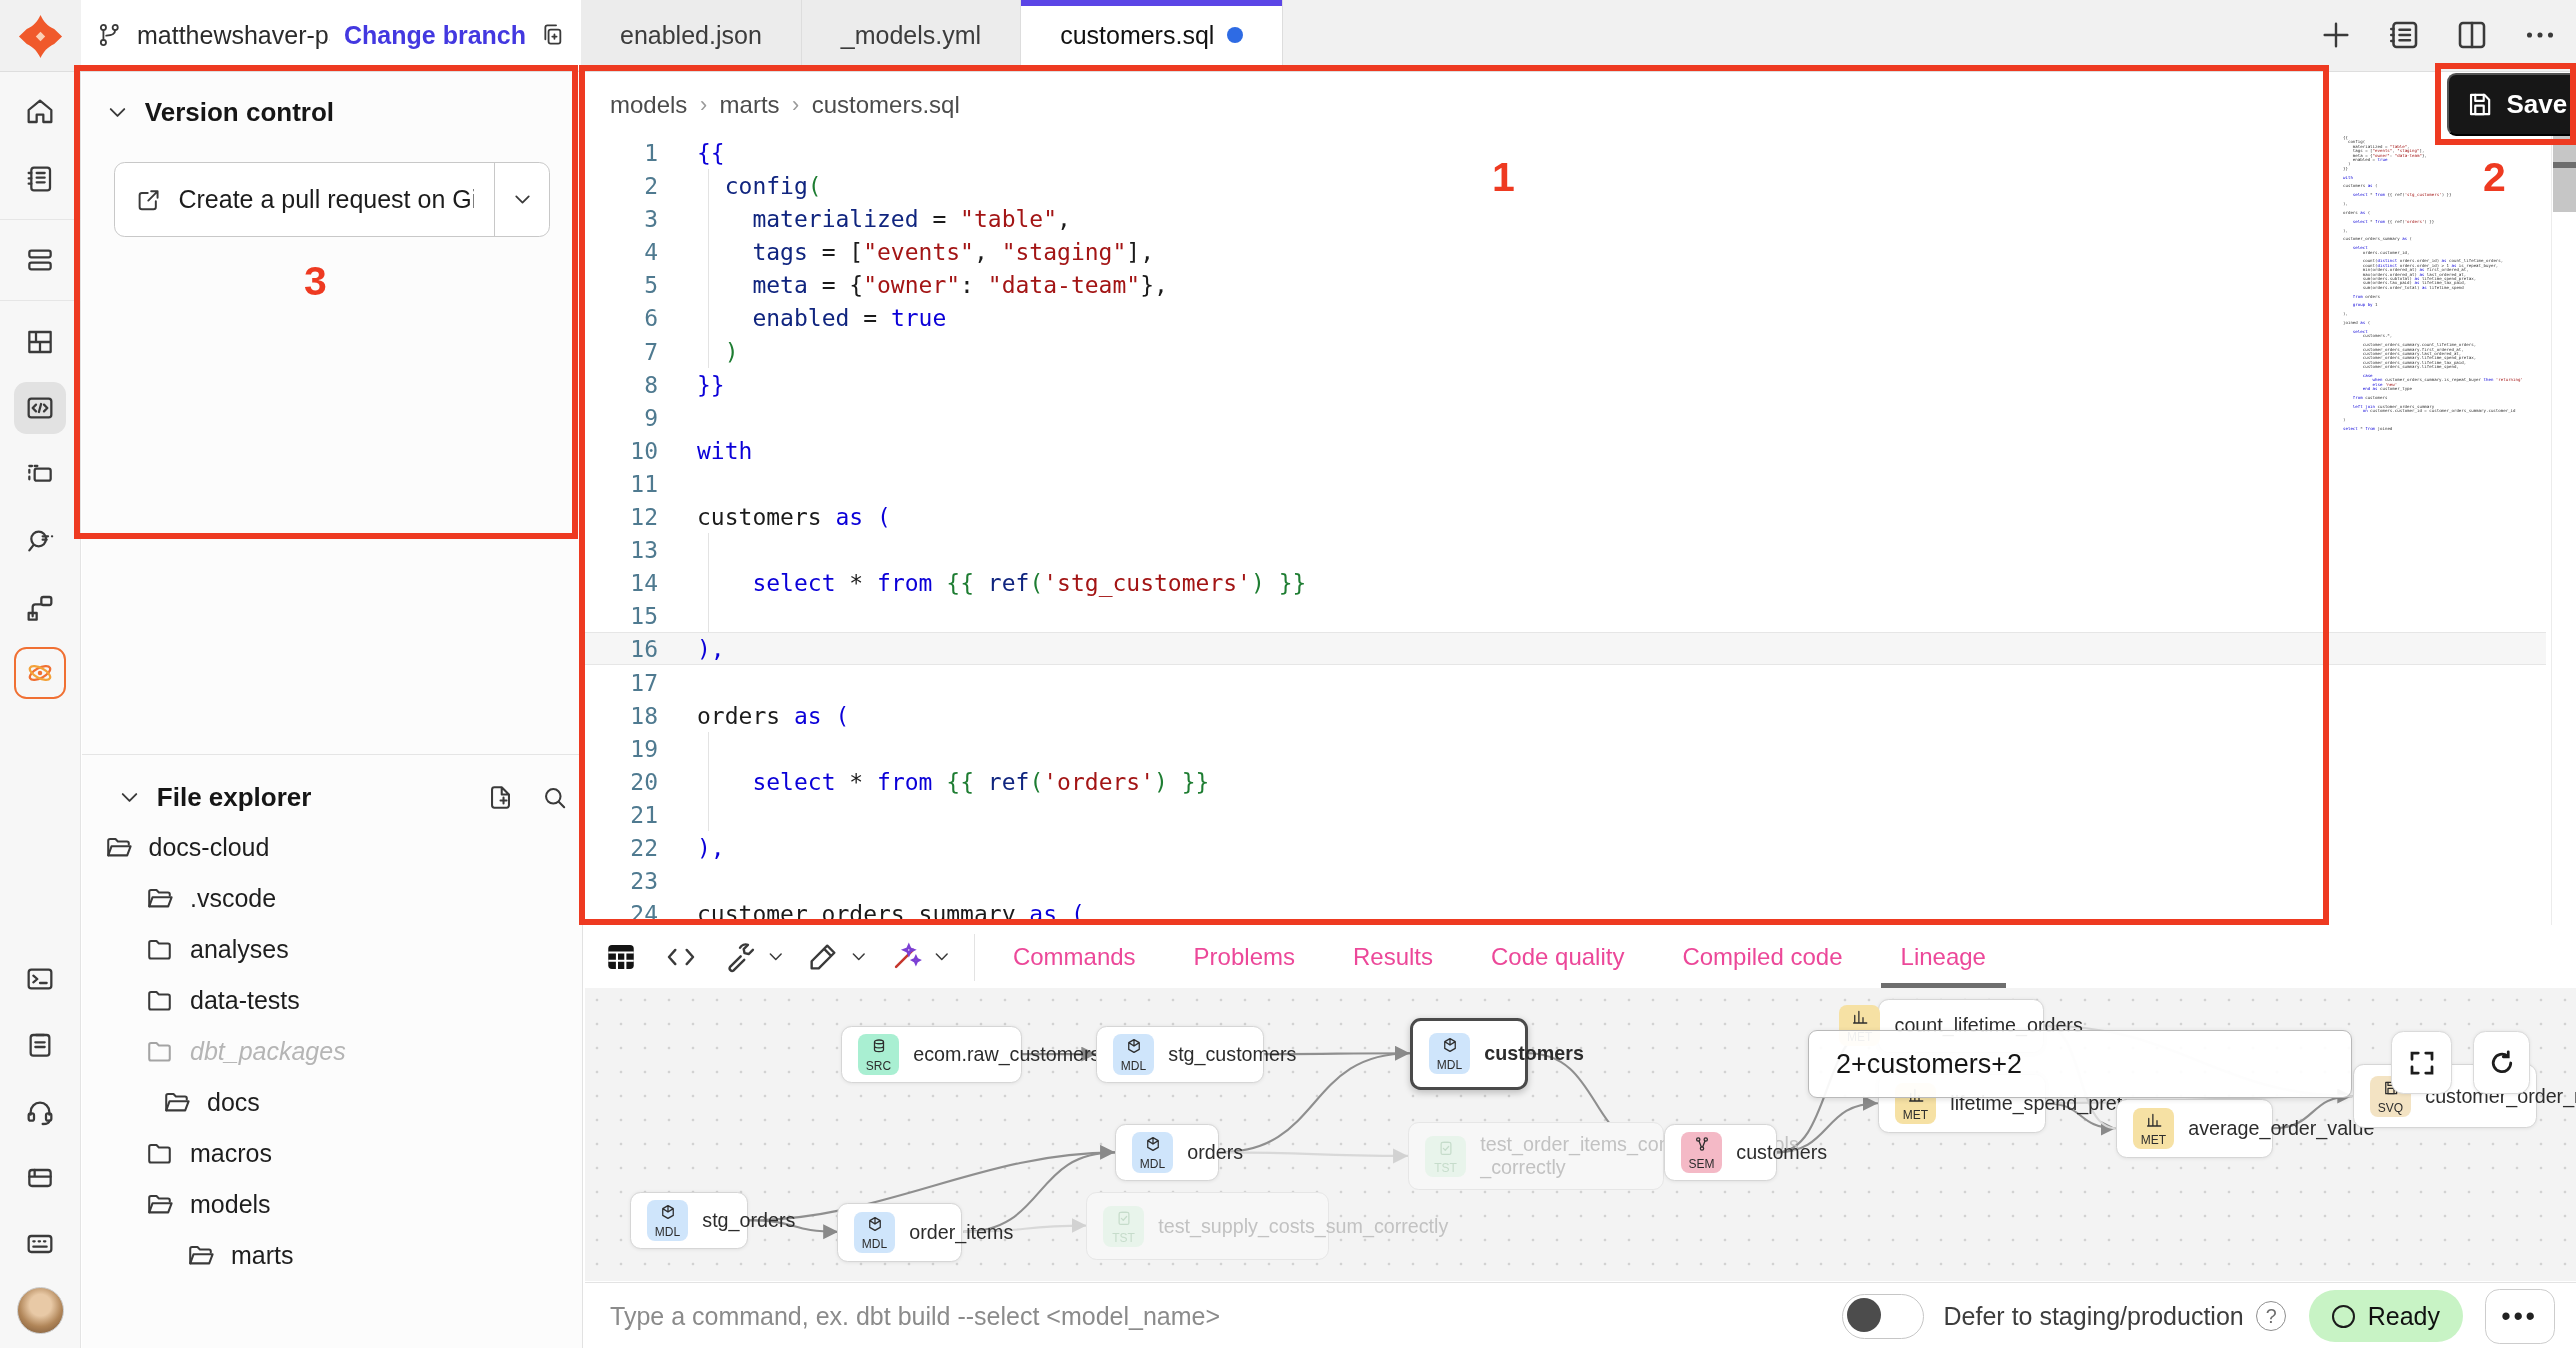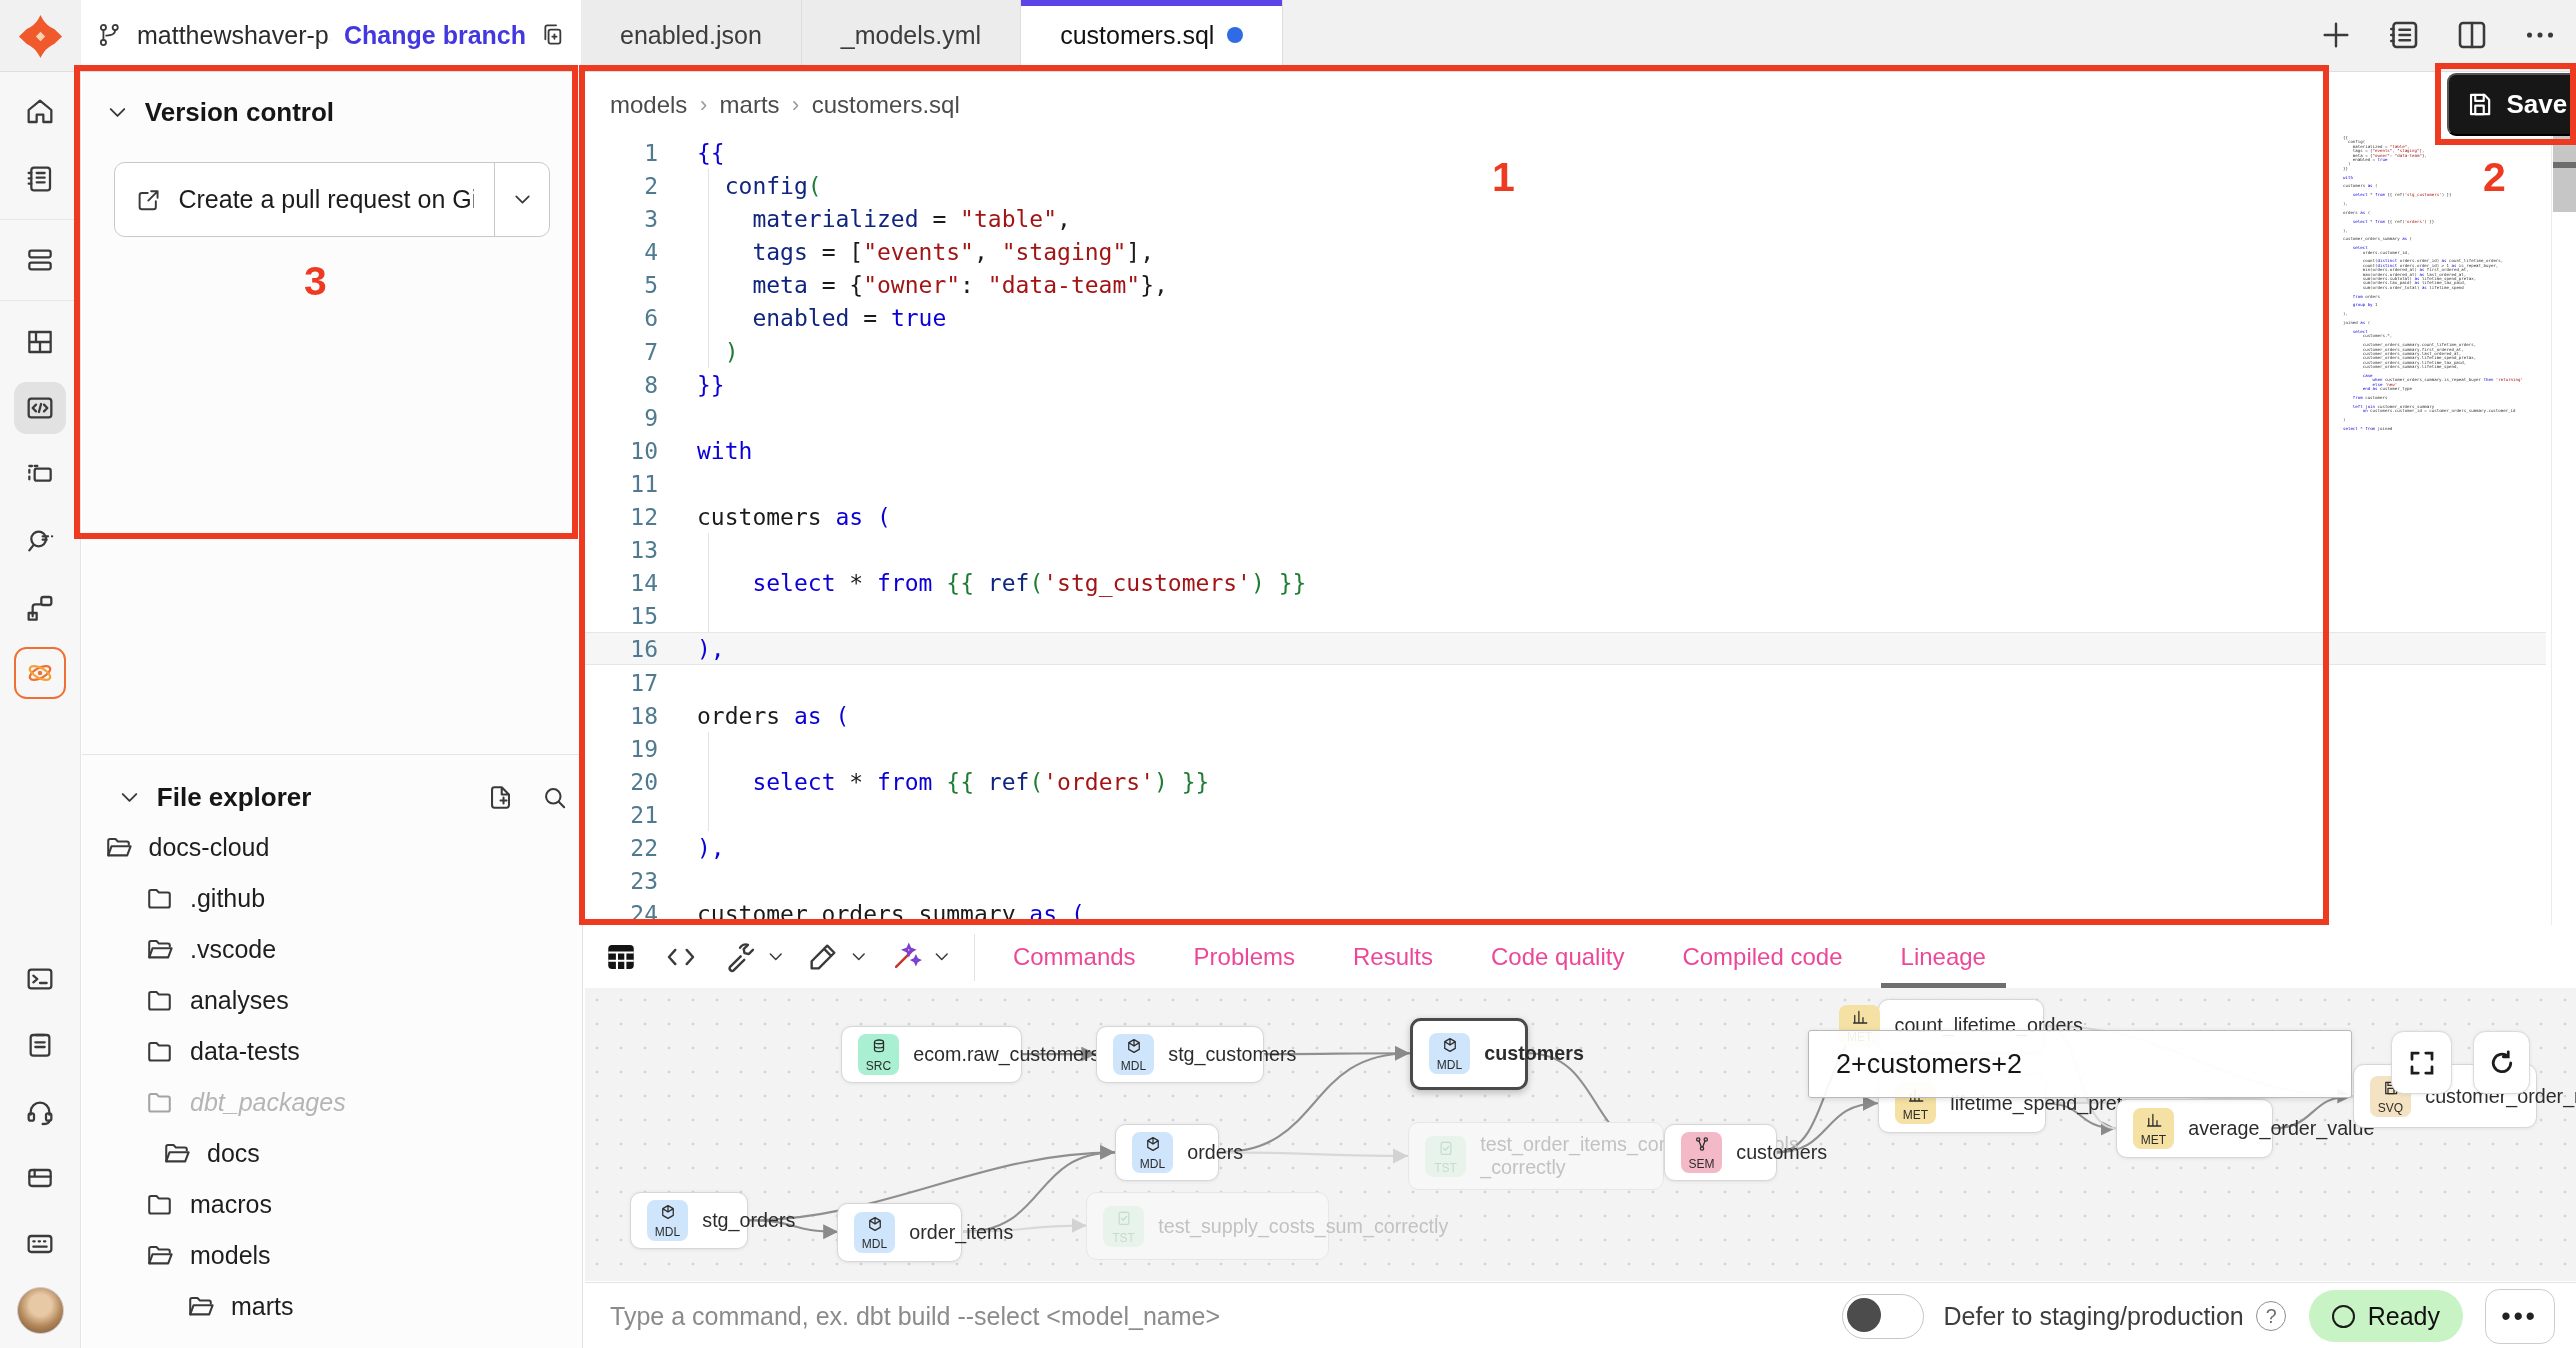--- a/index.html
+++ b/index.html
@@ -78,21 +78,21 @@
   .lineage svg.edges { position:absolute; left:0; top:0; z-index:1; }
   .lnode { position:absolute; background:#fff; border:1.8px solid #d6d6d6; border-radius:10.7px; box-shadow:0 0.9px 3.6px rgba(0,0,0,.07);
            display:flex; align-items:center; gap:14.3px; padding:0 16px; z-index:2; cursor:pointer; }
   .lnode .nlabel { font-size:19.7px; color:#2c2c2c; white-space:pre-line; line-height:23px; }
   .lnode.hl { border:3.6px solid #4a4a4a; box-shadow:0 2.7px 7.2px rgba(0,0,0,.22); }
   .lnode.hl .nlabel { font-weight:700; }
   .lnode.faded { background:#f7f7f7; border-color:#e6e6e6; box-shadow:none; }
   .lnode.faded .nlabel { color:#c2c2c2; }
   .nbadge { width:41px; height:41px; border-radius:8px; display:flex; flex-direction:column; align-items:center; justify-content:center; flex:0 0 auto; }
   .nbadge .bl { font-size:12px; font-weight:400; line-height:10.7px; margin-top:6px; }
-  .graph-ctl { position:absolute; left:1223px; top:42px; width:544px; height:68px; background:rgba(255,255,255,.93); border:1.8px solid #b9b9b9; border-radius:3px; display:flex; z-index:3; box-shadow:0 1.8px 5.4px rgba(0,0,0,.10); }
+  .graph-ctl { position:absolute; left:1223px; top:42px; width:544px; height:68px; background:rgba(255,255,255,.93); border:1.8px solid #b9b9b9; border-radius:9px; display:flex; z-index:3; box-shadow:0 1.8px 5.4px rgba(0,0,0,.10); }
   .graph-ctl .sel { flex:1; display:flex; align-items:center; padding-left:27px; font-size:27px; color:#151515; }
   .graph-ctl .upd { width:211px; border-left:1.8px solid #b9b9b9; display:flex; align-items:center; justify-content:center; font-size:26px; color:#151515; cursor:pointer; }
   .gbtn { position:absolute; width:61px; height:63px; background:#fff; border:1.8px solid #dadada; border-radius:12.5px; display:flex; align-items:center; justify-content:center; z-index:4; box-shadow:0 0.9px 3.6px rgba(0,0,0,.08); cursor:pointer; }
 
   
   .cmdbar { position:absolute; left:585px; top:1282px; width:1991px; height:67px; background:#fff; border-top:1.8px solid #e3e3e3; display:flex; align-items:center; }
   .cmd-placeholder { font-size:25px; color:#8b8b8b; padding-left:25px; flex:1; }
   .defer-toggle { width:82px; height:45px; border:1.8px solid #c6c6c6; border-radius:23px; background:#fff; position:relative; flex:0 0 auto; cursor:pointer; }
   .defer-toggle .knob { position:absolute; left:4.5px; top:3.6px; width:34px; height:34px; border-radius:50%; background:#4c4c4c; }
   .defer-label { font-size:25px; color:#3d3d3d; margin:0 12.5px 0 19.7px; white-space:nowrap; }
@@ -313,28 +313,20 @@
     </div>
     <div class="tree" id="filetree">
         <div class="titem" style="padding-left: 21.5px;">
           <span style="display: flex;">
             <svg width="29" height="29" viewBox="0 0 24 24" class="ic">
               <path d="M3.5 18.5 V6.5 a1.5 1.5 0 0 1 1.5-1.5 h4.5 l2 2 H19 a1.5 1.5 0 0 1 1.5 1.5 v1"></path>
               <path d="M3.5 18.5 L6.2 11 H22 L19.2 18.5 Z"></path>
             </svg>
           </span>
           <span>docs-cloud</span>
-        </div>
-        <div class="titem" style="padding-left: 63px;">
-          <span style="display: flex;">
-            <svg width="29" height="29" viewBox="0 0 24 24" class="ic">
-              <path d="M3.5 18 V6.5 A1.5 1.5 0 0 1 5 5 h4.5 l2 2 H19 a1.5 1.5 0 0 1 1.5 1.5 V18 a1.5 1.5 0 0 1 -1.5 1.5 H5 A1.5 1.5 0 0 1 3.5 18 Z"></path>
-            </svg>
-          </span>
-          <span>.github</span>
         </div>
         <div class="titem" style="padding-left: 63px;">
           <span style="display: flex;">
             <svg width="29" height="29" viewBox="0 0 24 24" class="ic">
               <path d="M3.5 18.5 V6.5 a1.5 1.5 0 0 1 1.5-1.5 h4.5 l2 2 H19 a1.5 1.5 0 0 1 1.5 1.5 v1"></path>
               <path d="M3.5 18.5 L6.2 11 H22 L19.2 18.5 Z"></path>
             </svg>
           </span>
           <span>.vscode</span>
         </div>

